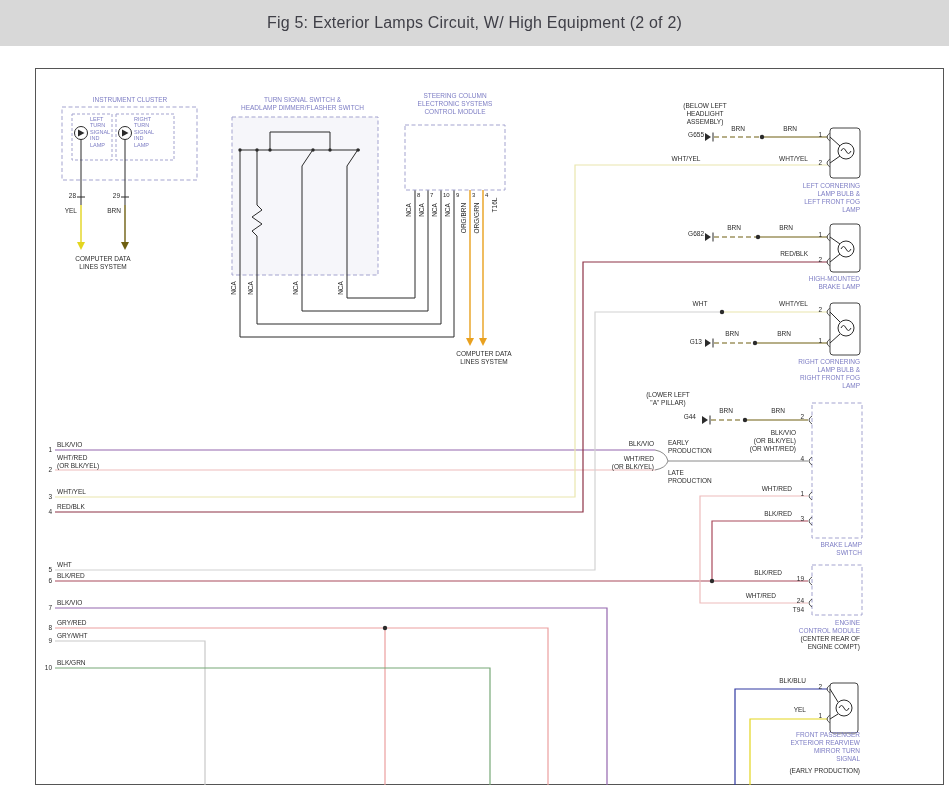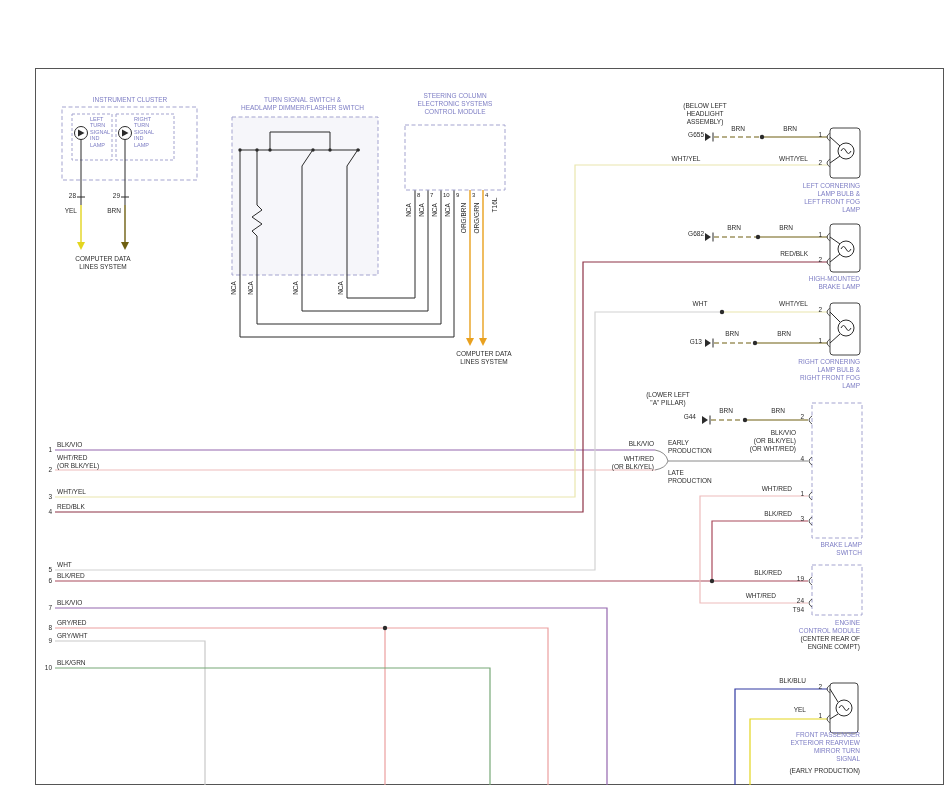--- a/index.html
+++ b/index.html
@@ -13,20 +13,23 @@
   .ctr{text-align:center}
   .rt{text-align:right}
   .sm{font-size:5.5px;line-height:1.18}
   .rot{transform:rotate(-90deg);transform-origin:center center;text-align:center;white-space:nowrap}
 </style>
 </head>
 <body>
 
 <div class="page">
 
+  <div class="titlebar">
+    <span>Fig 5: Exterior Lamps Circuit, W/ High Equipment (2 of 2)</span>
+  </div>
 
   <svg class="wires" width="949" height="804" viewBox="0 0 949 804">
 
     <rect x="35.5" y="68.5" width="908" height="716" fill="none" stroke="#555" stroke-width="1"></rect>
 
     <g>
       <rect x="62" y="107" width="135" height="73" fill="none" stroke="#a3a3cf" stroke-dasharray="4 2.5"></rect>
       <rect x="72" y="114" width="40" height="46" fill="none" stroke="#a3a3cf" stroke-dasharray="3 2"></rect>
       <rect x="116" y="114" width="58" height="46" fill="none" stroke="#a3a3cf" stroke-dasharray="3 2"></rect>
       <circle cx="81" cy="133" r="6.5" fill="#fff" stroke="#2b2b2b"></circle>

